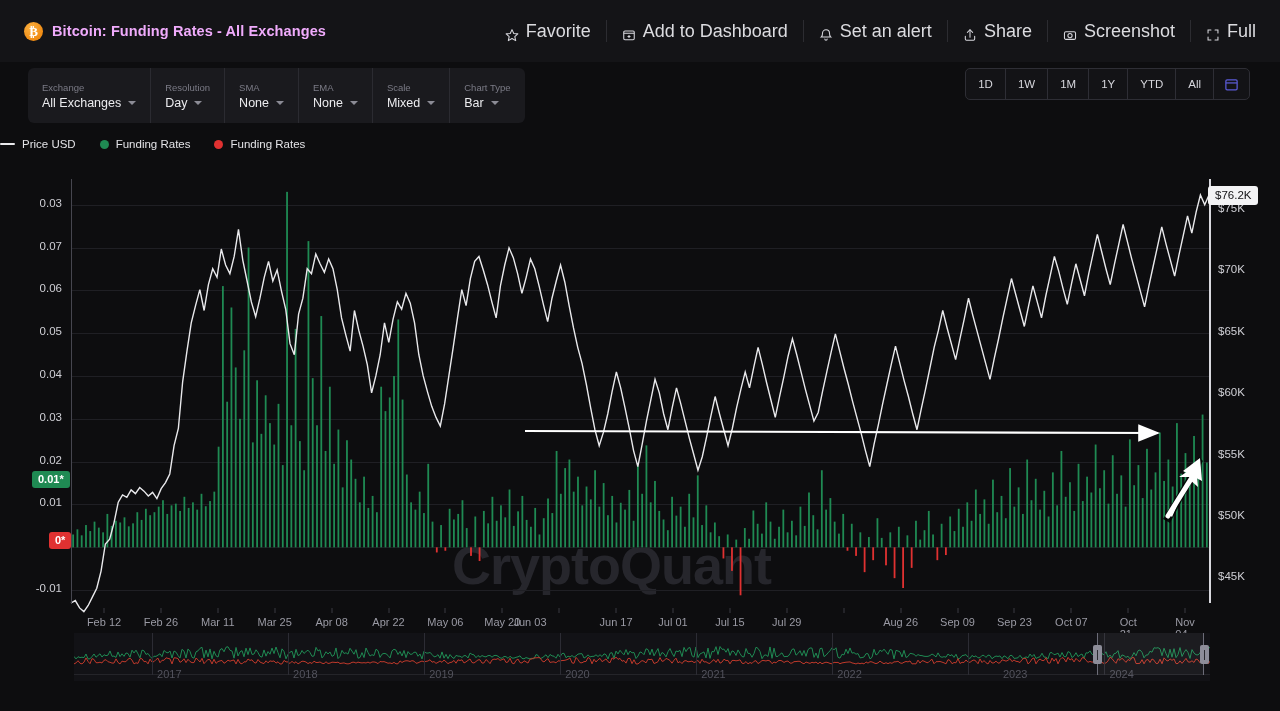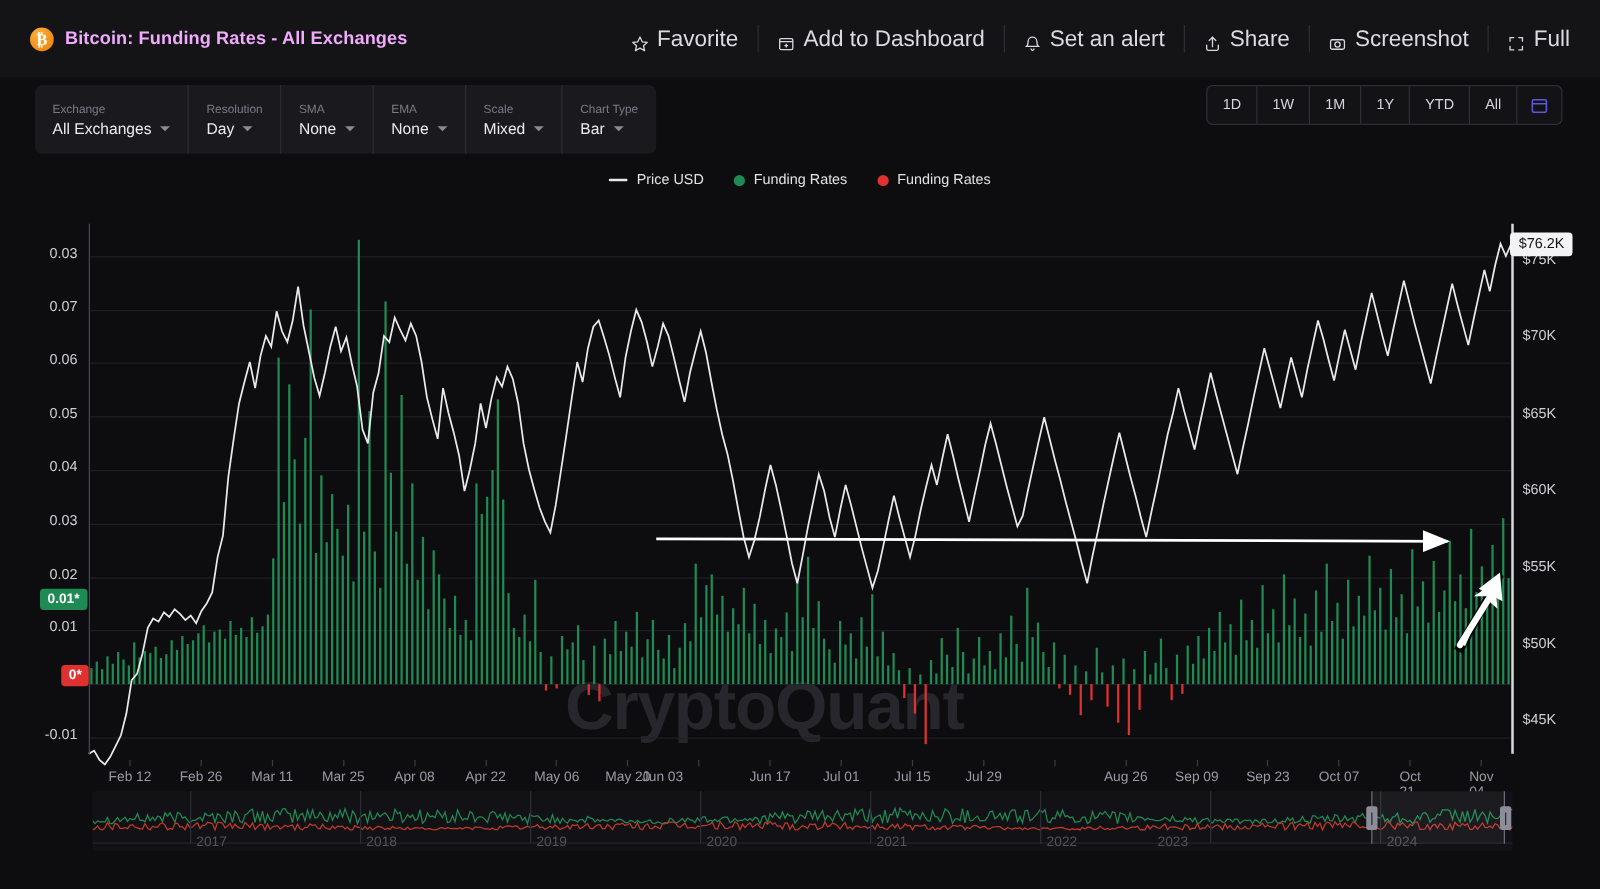--- a/index.html
+++ b/index.html
@@ -61,21 +61,21 @@
   .range-btn {
     display: flex; align-items: center; justify-content: center;
     padding: 0 12px; font-size: 11.5px; color: #d6d6dc; cursor: pointer;
     border-right: 1px solid #2e2e35;
   }
   .range-btn:last-child { border-right: none; padding: 0 10px; }
 
   
   .legend {
     position: absolute; top: 138px; left: 0; width: 1280px;
-    display: flex; justify-content: center; align-items: center; gap: 24px;
+    display: flex; justify-content: flex-start; align-items: center; gap: 24px;
   }
   .leg-item { display: flex; align-items: center; gap: 7px; font-size: 11.5px; color: #e2e2e6; cursor: pointer; }
   .leg-line { width: 15px; height: 2px; background: #e9e9ec; border-radius: 1px; }
   .leg-dot { width: 9px; height: 9px; border-radius: 50%; }
 
   
   .plot-area { position: absolute; left: 0; top: 166px; width: 1280px; height: 450px; }
   .y-label { position: absolute; font-size: 11.5px; color: #cfcfd5; text-align: right; }
   .y-label.right { text-align: left; }
   .gridline { position: absolute; left: 71px; width: 1138px; height: 1px; background: #1f1f24; }
@@ -644,21 +644,21 @@
         <div class="mm-year-label" style="left: 219.096px;">2018</div>
         <div class="mm-year-line" style="left: 350.144px;"></div>
         <div class="mm-year-label" style="left: 355.144px;">2019</div>
         <div class="mm-year-line" style="left: 486.192px;"></div>
         <div class="mm-year-label" style="left: 491.192px;">2020</div>
         <div class="mm-year-line" style="left: 622.24px;"></div>
         <div class="mm-year-label" style="left: 627.24px;">2021</div>
         <div class="mm-year-line" style="left: 758.287px;"></div>
         <div class="mm-year-label" style="left: 763.287px;">2022</div>
         <div class="mm-year-line" style="left: 894.335px;"></div>
-        <div class="mm-year-label" style="left: 852px; margin-top: 36px;">2023</div>
+        <div class="mm-year-label" style="left: 929px; margin-top: 36px;">2023</div>
         <div class="mm-year-line" style="left: 1030.38px;"></div>
         <div class="mm-year-label" style="left: 1035.38px;">2024</div>
       </div>
     <div class="mm-sel" id="mm-sel" style="left: 1023px; width: 107px;"></div>
     <div class="mm-handle" id="mm-h1" style="left: 1019px;"></div>
     <div class="mm-handle" id="mm-h2" style="left: 1126px;"></div>
   </div>
 
 </div>
 

